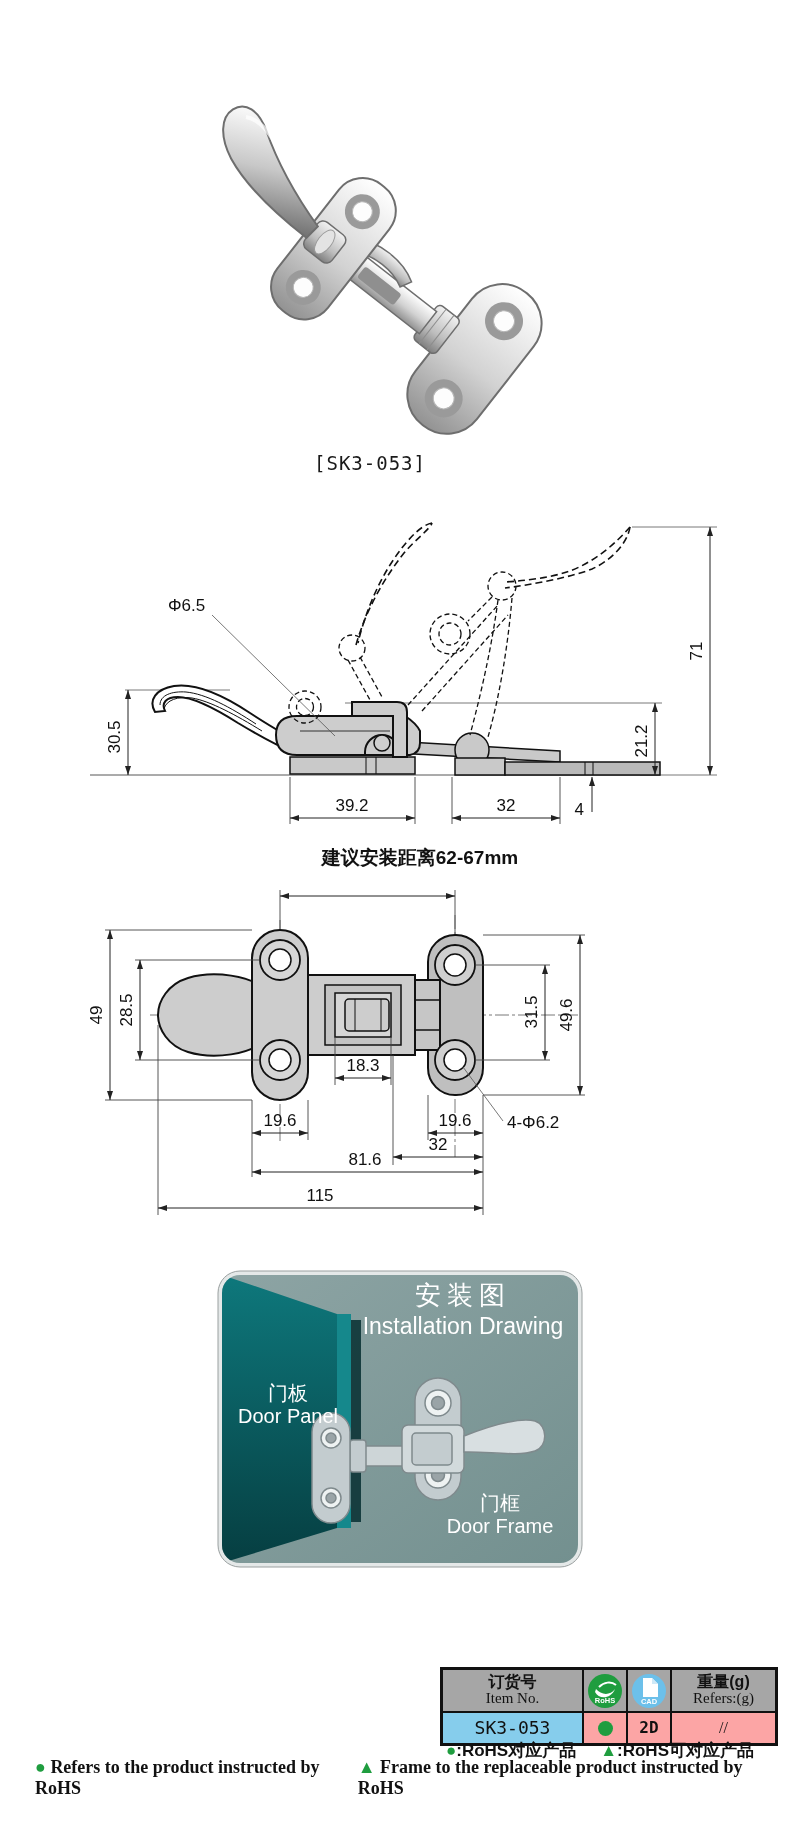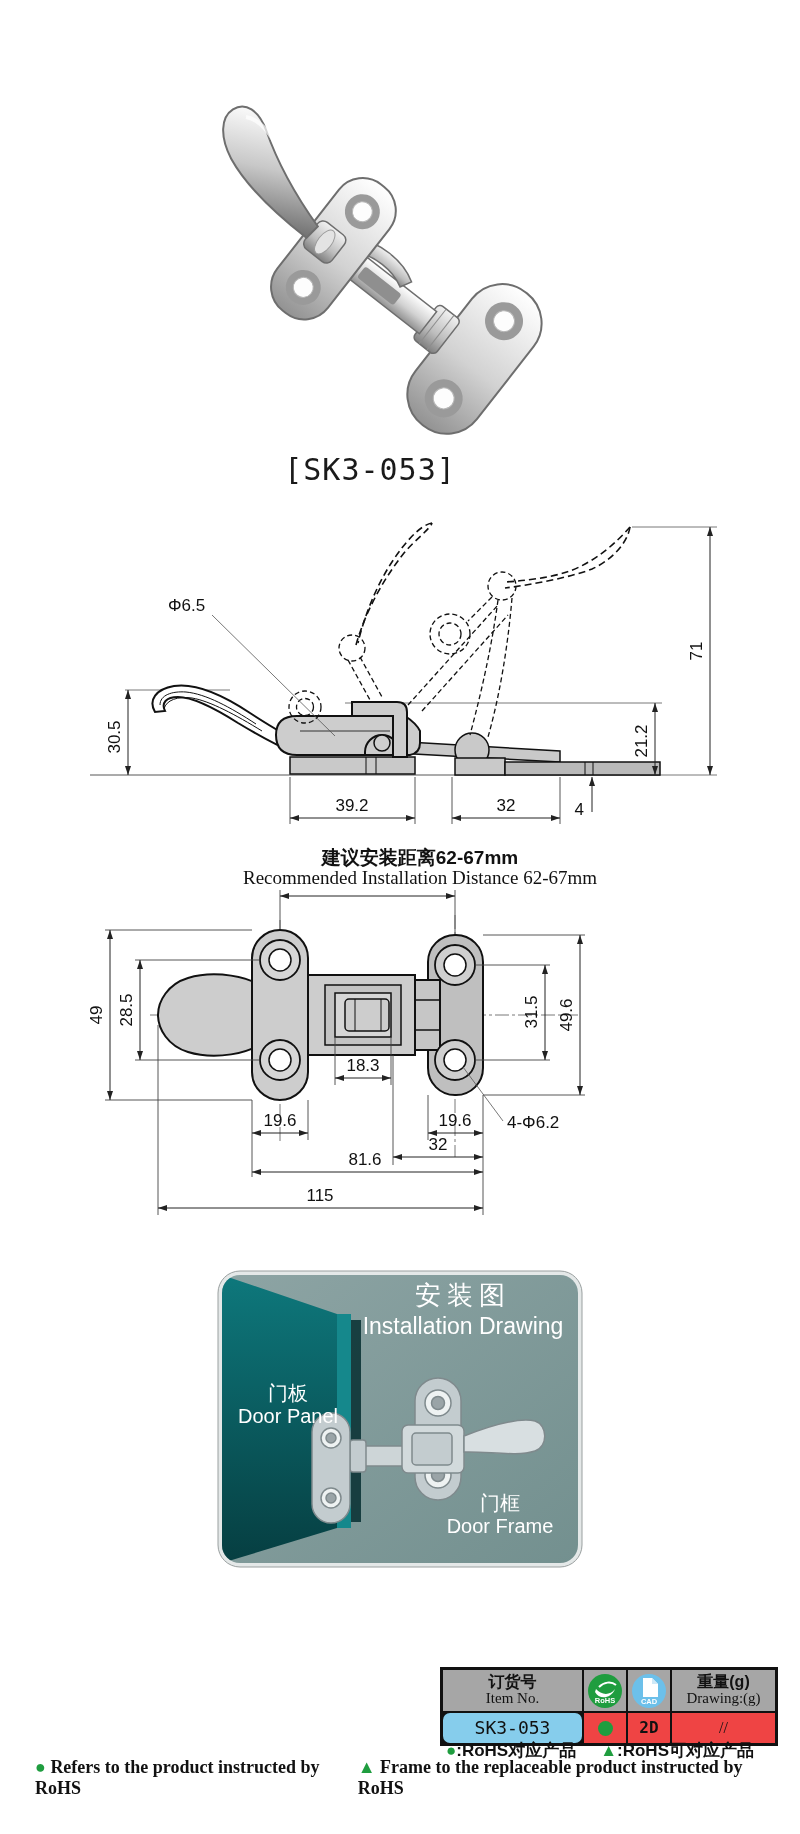--- a/index.html
+++ b/index.html
@@ -1,39 +1,39 @@
 <!DOCTYPE html>
 <html><head>
 <meta charset="utf-8">
 <style>
   html,body{margin:0;padding:0;background:#fff;}
   #page{position:relative;width:800px;height:1834px;background:#ffffff;overflow:hidden;
         font-family:"Liberation Sans",sans-serif;color:#111;}
   .abs{position:absolute;}
-  .caption{font-family:"DejaVu Sans Mono",monospace;font-size:30px;letter-spacing:1px;text-align:center;color:#1a1a1a;}
+  .caption{font-family:"DejaVu Sans Mono",monospace;font-size:19px;letter-spacing:1px;text-align:center;color:#1a1a1a;}
   .note-zh{font-size:19px;font-weight:600;text-align:center;color:#111;}
   .note-en{font-family:"Liberation Serif",serif;font-size:19px;text-align:center;color:#111;}
   svg text{font-family:"Liberation Sans",sans-serif;}
   .dimt{font-size:17px;fill:#111;}
   .dim{stroke:#222;stroke-width:1;}
   .ext{stroke:#444;stroke-width:0.9;}
   .thin{stroke:#555;stroke-width:0.8;}
   .dash{stroke:#111;stroke-width:1.6;fill:none;stroke-dasharray:7 4;}
   .dash2{stroke:#111;stroke-width:1.3;fill:none;stroke-dasharray:5 3;}
   .cl{stroke:#555;stroke-width:0.8;fill:none;stroke-dasharray:14 3 3 3;}
   .grayfill{fill:#cdcdcd;stroke:#111;stroke-width:2;}
   .grayfill1{fill:#c9c9c9;stroke:#111;stroke-width:1.5;}
   
   .spec{position:absolute;left:440px;top:1667px;border:3px solid #111;display:grid;
         grid-template-columns:139px 42px 42px 103px;grid-template-rows:41px 30px;background:#111;gap:2px;}
-  .spec>div{background:#ef4444;display:flex;flex-direction:column;align-items:center;justify-content:center;line-height:1.05;}
+  .spec>div{background:#fca5a5;display:flex;flex-direction:column;align-items:center;justify-content:center;line-height:1.05;}
   .hcell{background:#a6a6a6 !important;}
   .zh1{font-size:16px;font-weight:600;color:#111;}
   .en1{font-family:"Liberation Serif",serif;font-size:15px;color:#111;}
-  .itemcell{background:#86cdec !important;border-radius:7px;}
+  .itemcell{background:#86cdec !important;}
   .itemtxt{font-family:"DejaVu Sans Mono",monospace;font-size:18px;color:#111;}
   .cadtxt{font-family:"DejaVu Sans Mono",monospace;font-size:16px;font-weight:bold;color:#111;}
   .wtxt{font-family:"Liberation Serif",serif;font-size:16px;color:#111;}
   .dotg{width:15px;height:15px;border-radius:50%;background:#1f9d3f;}
   .legend-zh{position:absolute;left:420px;top:1739px;width:360px;display:flex;justify-content:center;gap:24px;
              font-size:17px;font-weight:600;color:#111;}
   .legend-zh .sym{color:#1f9d3f;}
   .legend-en{position:absolute;left:35px;top:1757px;width:742px;display:flex;justify-content:space-between;
              font-family:"Liberation Serif",serif;font-size:18px;color:#111;font-weight:bold;}
   .legend-en .sym{color:#1f9d3f;font-family:"Liberation Sans",sans-serif;}
@@ -163,21 +163,20 @@
     <text x="292" y="326" class="dimt" text-anchor="middle">39.2</text>
     <line x1="392" y1="292" x2="392" y2="339" class="ext"></line>
       <line x1="500" y1="292" x2="500" y2="339" class="ext"></line>
     <line x1="392" y1="333" x2="500" y2="333" class="dim" marker-start="url(#ah-s)" marker-end="url(#ah-s)"></line>
     <text x="446" y="326" class="dimt" text-anchor="middle">32</text>
     <line x1="532" y1="327" x2="532" y2="292" class="dim" marker-end="url(#ah-s)"></line>
     <text x="524" y="330" class="dimt" text-anchor="end">4</text>
   </svg>
 
   <div class="abs note-zh" style="left:120px;top:845px;width:600px">建议安装距离62-67mm</div>
-  <div class="abs note-en" style="left:120px;top:867px;width:600px">Recommended Installation Distance 62-67mm</div>
 
   <svg class="abs" style="left:55px;top:885px" width="690" height="340" viewBox="0 0 690 340">
     <defs>
       <marker id="ah-t" markerWidth="10" markerHeight="8" refX="9" refY="3" orient="auto-start-reverse">
         <path d="M0,0 L9,3 L0,6 Z" fill="#222"></path>
       </marker>
     </defs>
 
     <line x1="225" y1="5" x2="225" y2="70" class="ext"></line>
       <line x1="400" y1="5" x2="400" y2="72" class="ext"></line>
@@ -322,21 +321,21 @@
     <div class="hcell">
       <svg width="36" height="36" viewBox="-18 -18 36 36">
         <circle r="17" fill="#6cc0ea"></circle>
         <path d="M-6,-13 H3 L9,-7 V6 H-6 Z" fill="#ffffff"></path>
         <path d="M3,-13 L9,-7 H3 Z" fill="#cfe9f7"></path>
         <text y="13" text-anchor="middle" fill="#ffffff" font-size="7.5" font-weight="bold">CAD</text>
       </svg>
     </div>
     <div class="hcell">
       <span class="zh1">重量(g)</span>
-      <span class="en1">Drawing:(g)</span>
+      <span class="en1">Refers:(g)</span>
     </div>
     <div class="itemcell">
       <span class="itemtxt">SK3-053</span>
     </div>
     <div>
         <span class="dotg"></span>
       </div>
     <div>
       <span class="cadtxt">2D</span>
     </div>

